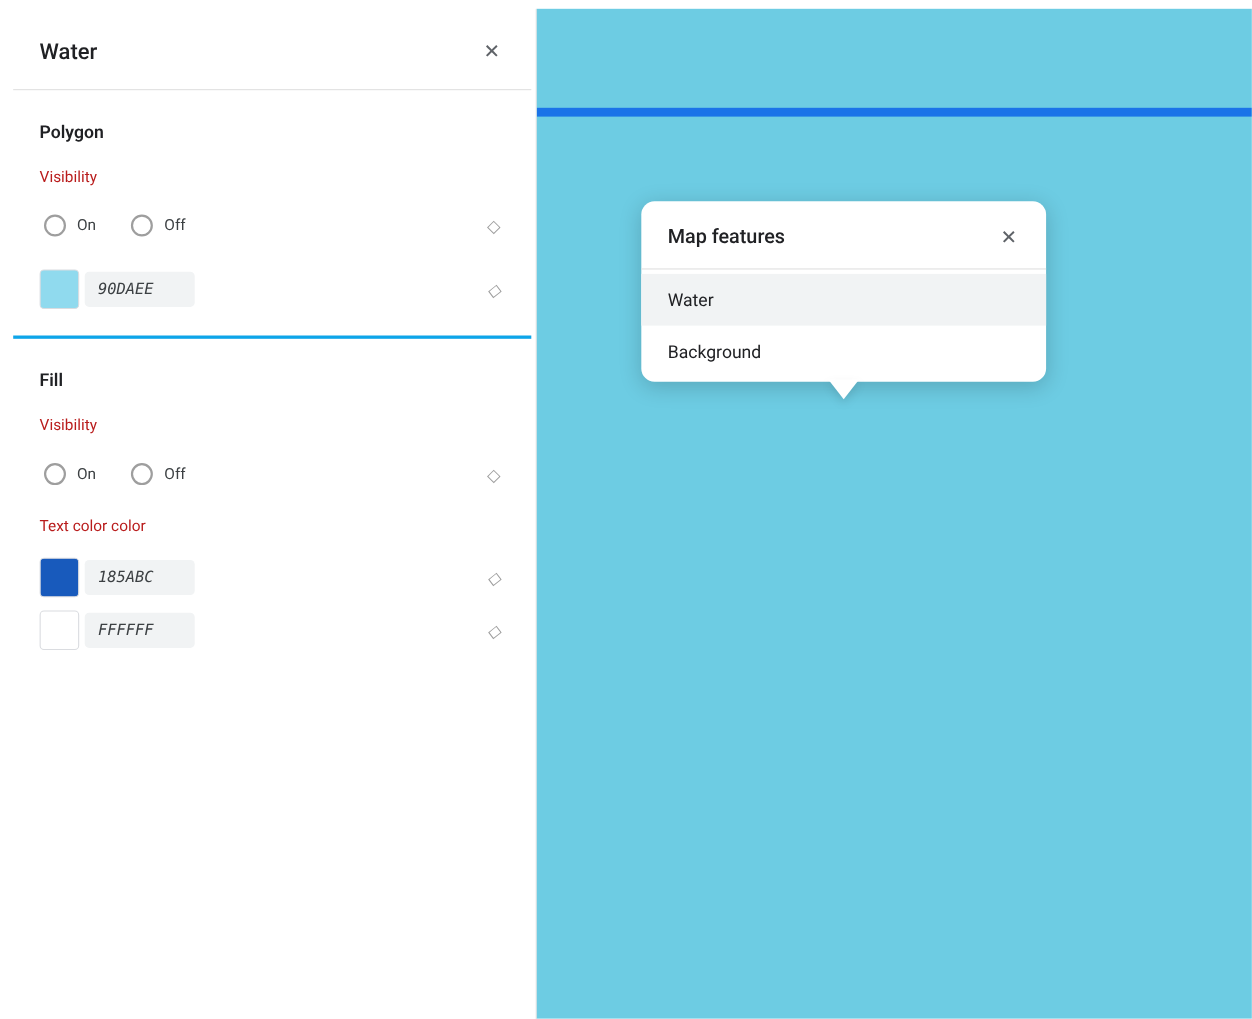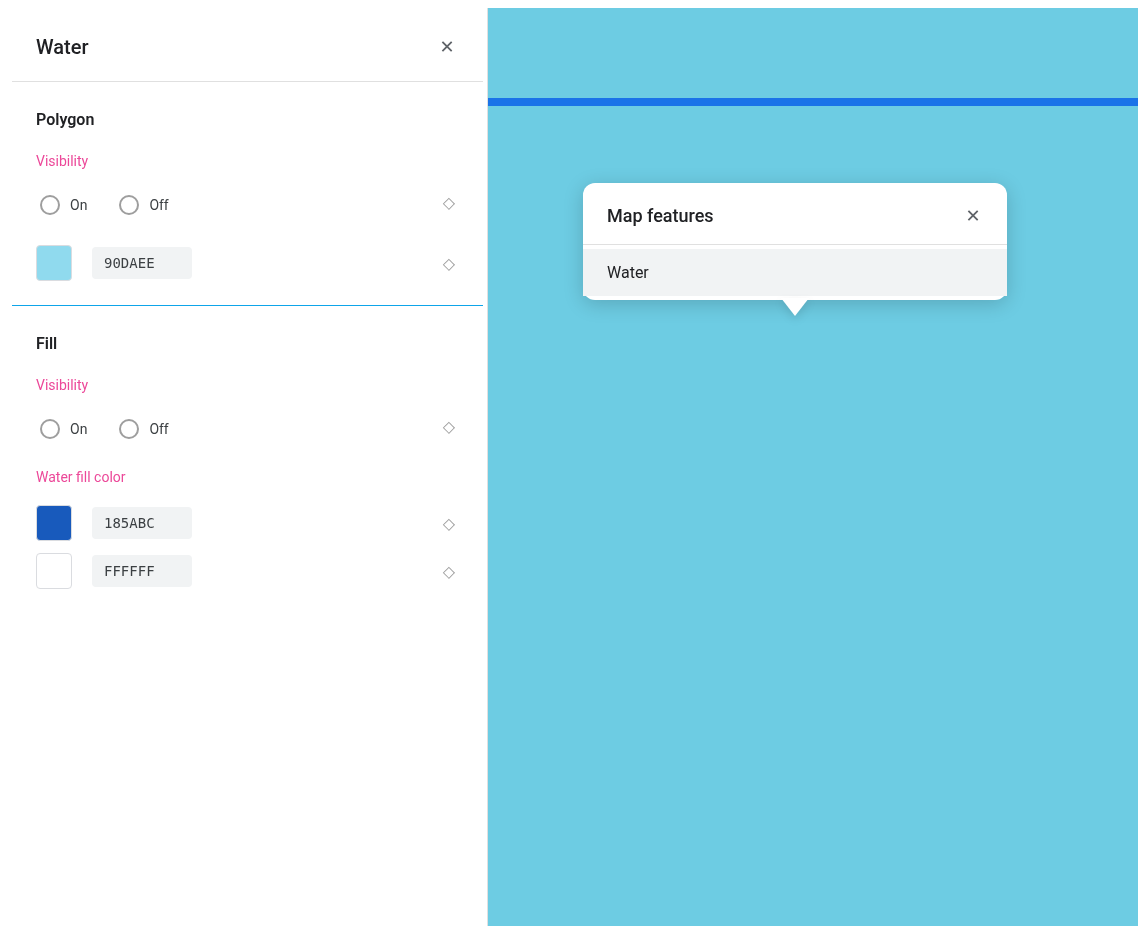--- a/index.html
+++ b/index.html
@@ -48,39 +48,40 @@
       color: #5f6368;
       font-size: 18px;
       border-radius: 50%;
       border: none;
       background: none;
     }
 
     
     .section {
       padding: 24px 20px 20px 20px;
-      border-bottom: 1px solid #0ea5e9;
+      border-bottom: 3px solid #0ea5e9;
     }
 
     .section-title {
       font-size: 16px;
       font-weight: 600;
       color: #202124;
       margin-bottom: 16px;
     }
 
     .field-label {
       font-size: 14px;
-      color: #ec4899;
+      color: #b91c1c;
       margin-bottom: 12px;
     }
 
     
     .radio-row {
       display: flex;
+      align-items: center;
       gap: 8px;
       margin-bottom: 16px;
     }
 
     .radio-item {
       display: flex;
       align-items: center;
       gap: 6px;
       cursor: pointer;
     }
@@ -106,22 +107,23 @@
       margin-left: auto;
       font-size: 16px;
       color: #9e9e9e;
       cursor: pointer;
     }
 
     
     .color-row {
       display: flex;
       align-items: center;
-      gap: 20px;
+      gap: 5px;
       margin-top: 4px;
+      font-style: italic;
     }
 
     .color-swatch {
       width: 36px;
       height: 36px;
       border-radius: 4px;
       border: 1px solid #dadce0;
       flex-shrink: 0;
       cursor: pointer;
     }
@@ -155,21 +157,21 @@
     }
 
     
     .popup {
       position: absolute;
       top: 175px;
       left: 95px;
       background: #fff;
       border-radius: 12px;
       box-shadow: 0 4px 20px rgba(0,0,0,0.18);
-      width: 424px;
+      width: 368px;
       padding: 0;
       overflow: visible;
     }
 
     .popup::after {
       content: '';
       position: absolute;
       bottom: -16px;
       left: 50%;
       transform: translateX(-50%);
@@ -266,21 +268,21 @@
         <div class="radio-circle"></div>
         <span class="radio-label">On</span>
       </div>
       <div class="radio-item" style="margin-left: 12px;">
         <div class="radio-circle"></div>
         <span class="radio-label">Off</span>
       </div>
       <span class="diamond-icon">◇</span>
     </div>
 
-    <div class="field-label">Water fill color</div>
+    <div class="field-label">Text color color</div>
 
     <div class="color-row">
       <div class="color-swatch" style="background: #185ABC;"></div>
       <div class="color-value-box">185ABC</div>
       <span class="diamond-icon">◇</span>
     </div>
 
 
     <div class="color-row">
       <div class="color-swatch" style="background: #FFFFFF; border: 1px solid #dadce0;"></div>
@@ -295,15 +297,18 @@
 
   <div class="popup">
     <div class="popup-header">
       <span class="popup-title">Map features</span>
       <button class="popup-close">✕</button>
     </div>
     <div class="popup-list">
       <div class="popup-item selected">
         <span>Water</span>
       </div>
+      <div class="popup-item">
+        <span>Background</span>
+      </div>
     </div>
   </div>
 </div>
 
 </body></html>

